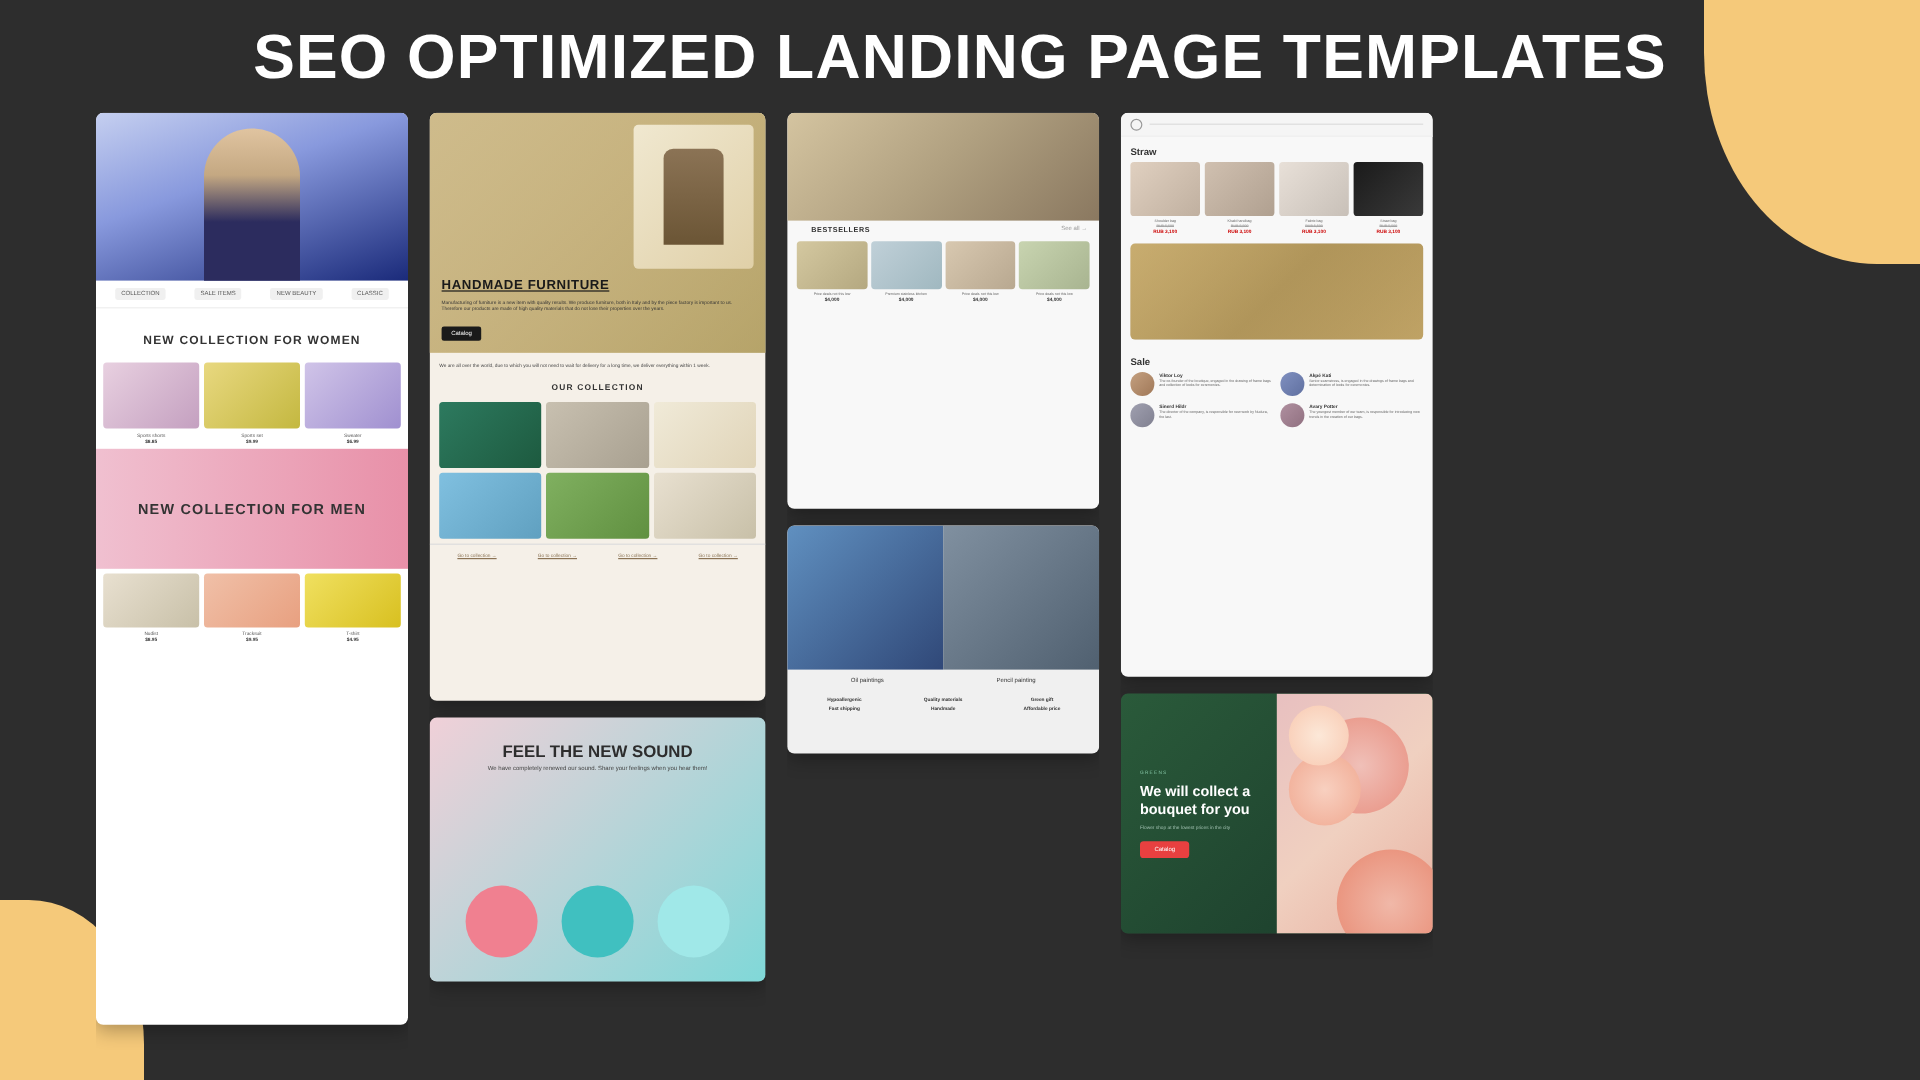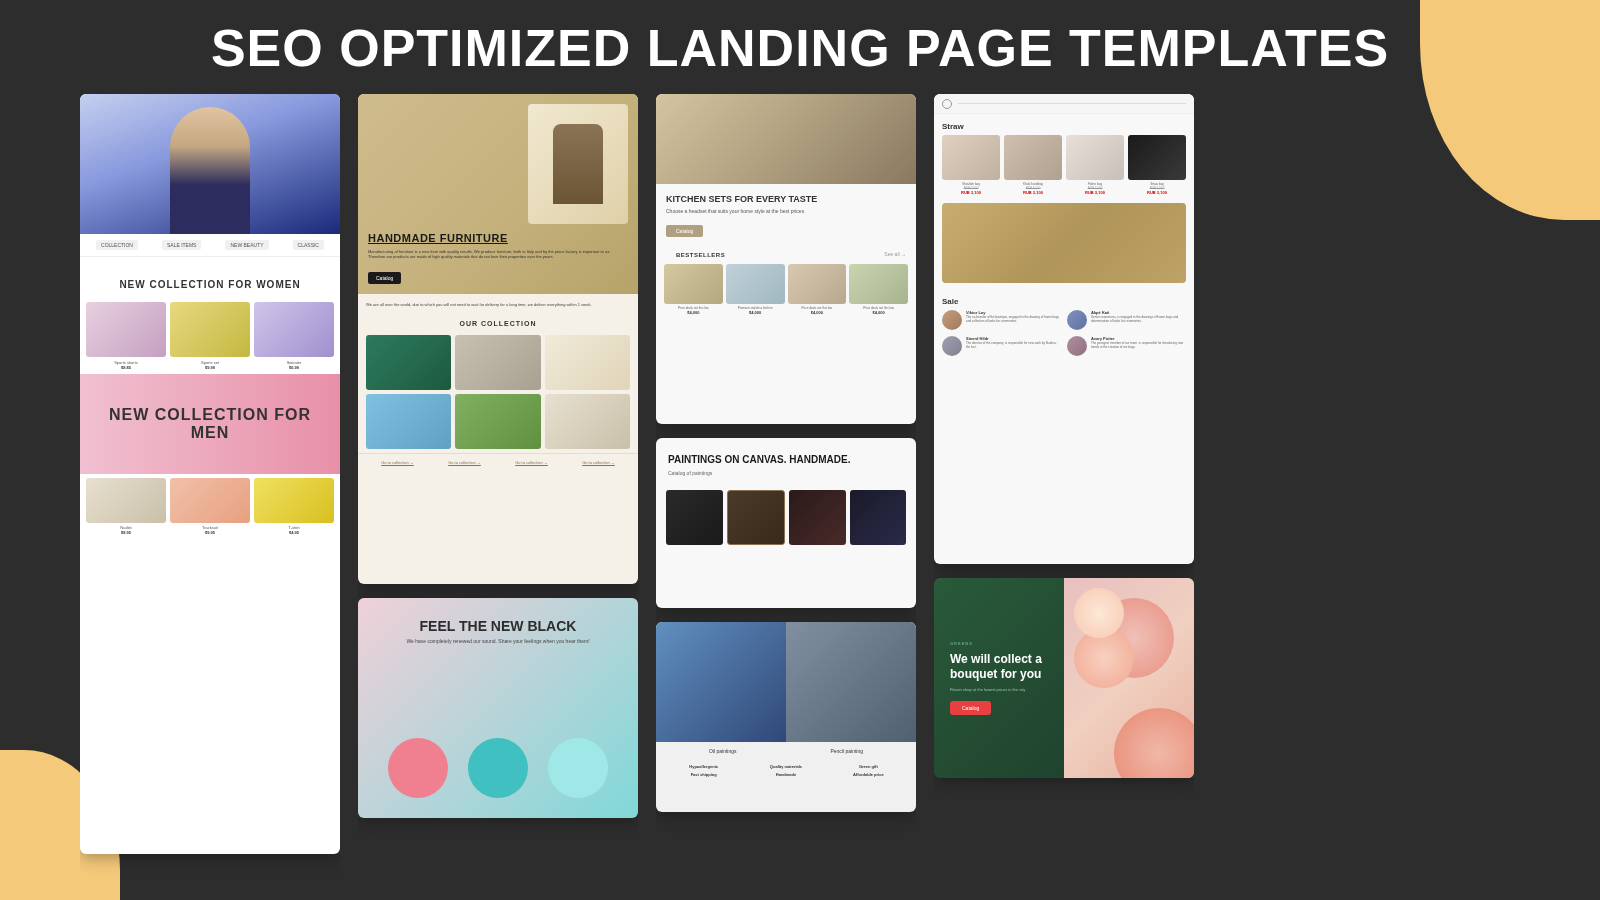--- a/index.html
+++ b/index.html
@@ -156,21 +156,21 @@
     .fashion-banner {
       height: 100px;
       background: linear-gradient(90deg, #f0c0d0, #e890a8);
       display: flex;
       align-items: center;
       justify-content: center;
       position: relative;
       overflow: hidden;
     }
     .fashion-banner-text {
-      font-size: 16px;
+      font-size: 12px;
       font-weight: 900;
       color: #333;
       text-align: center;
       letter-spacing: 1px;
       text-transform: uppercase;
       z-index: 1;
       padding: 0 8px;
     }
     .fashion-products-row2 {
       display: flex;
@@ -787,41 +787,36 @@
       <div class="furniture-footer">
         <span class="furniture-footer-link">Go to collection →</span>
         <span class="furniture-footer-link">Go to collection →</span>
         <span class="furniture-footer-link">Go to collection →</span>
         <span class="furniture-footer-link">Go to collection →</span>
       </div>
     </div>
 
     <div class="template-card music-card">
       <div class="music-content">
-        <div class="music-title">FEEL THE NEW BLACK</div>
+        <div class="music-title">FEEL THE NEW SOUND</div>
         <div class="music-desc">We have completely renewed our sound. Share your feelings when you hear them!</div>
       </div>
       <div class="music-circles">
         <div class="music-circle mc-pink"></div>
         <div class="music-circle mc-teal"></div>
         <div class="music-circle mc-light"></div>
       </div>
     </div>
   </div>
 
   <div class="column">
 
     <div class="template-card kitchen-card">
       <div class="kitchen-hero">
         <div class="kitchen-hero-img"></div>
-      </div>
-      <div class="kitchen-text-area">
-        <div class="kitchen-title">KITCHEN SETS FOR EVERY TASTE</div>
-        <div class="kitchen-subtitle">Choose a headset that suits your home style at the best prices</div>
-        <div class="kitchen-btn">Catalog</div>
       </div>
       <div style="display:flex; justify-content:space-between; align-items:center; padding:0 10px 3px;">
         <div class="kitchen-bestsellers-title">BESTSELLERS</div>
         <div style="font-size:5px; color:#999;">See all →</div>
       </div>
       <div class="kitchen-products">
         <div class="kitchen-product">
           <div class="kitchen-product-img kp1"></div>
           <div class="kitchen-product-label">Price deals not this low</div>
           <div class="kitchen-product-price">$4,000</div>
@@ -837,32 +832,20 @@
           <div class="kitchen-product-price">$4,000</div>
         </div>
         <div class="kitchen-product">
           <div class="kitchen-product-img kp4"></div>
           <div class="kitchen-product-label">Price deals not this low</div>
           <div class="kitchen-product-price">$4,000</div>
         </div>
       </div>
     </div>
 
-    <div class="template-card art-card">
-      <div class="art-content">
-        <div class="art-title">PAINTINGS ON CANVAS. HANDMADE.</div>
-        <div class="art-subtitle">Catalog of paintings</div>
-      </div>
-      <div class="art-paintings">
-        <div class="art-painting ap1"></div>
-        <div class="art-painting ap2"></div>
-        <div class="art-painting ap3"></div>
-        <div class="art-painting ap4"></div>
-      </div>
-    </div>
 
     <div class="template-card landscape-card">
       <div class="landscape-grid">
         <div class="landscape-img-main"></div>
         <div class="landscape-img-side"></div>
       </div>
       <div class="landscape-labels">
         <span class="landscape-label">Oil paintings</span>
         <span class="landscape-label">Pencil painting</span>
       </div>

